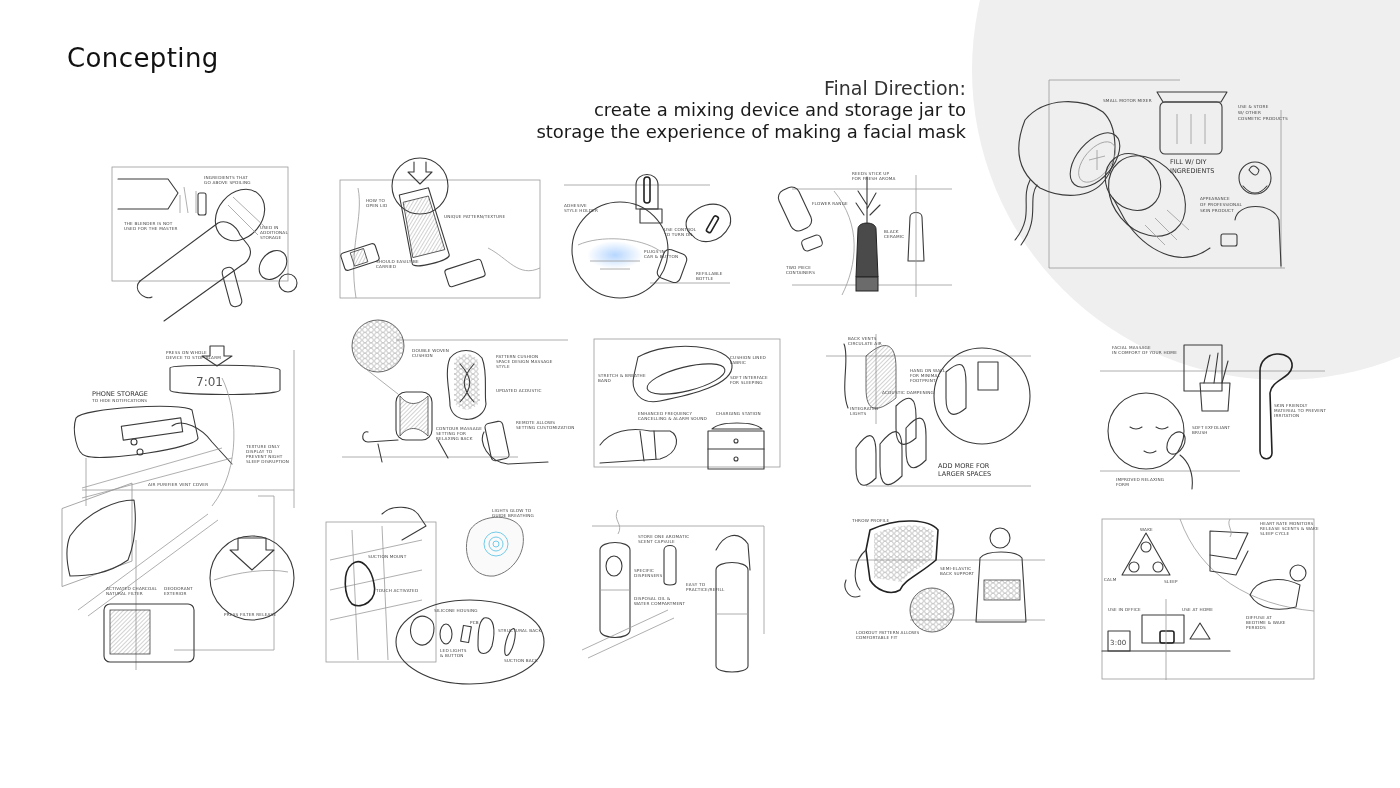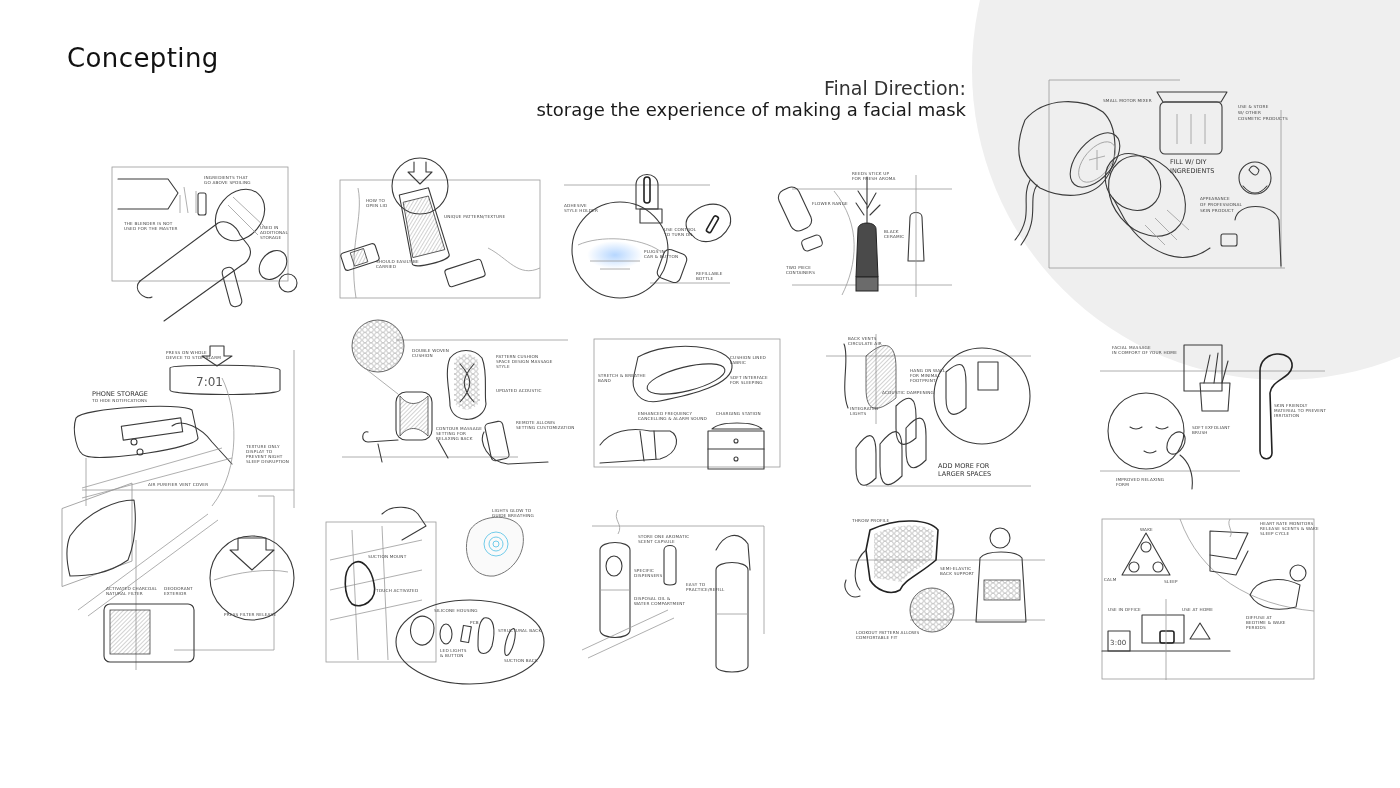--- a/index.html
+++ b/index.html
@@ -35,20 +35,21 @@
 </style>
 </head>
 <body>
 
 <div class="bg-circle"></div>
 
 <h1 class="page-title" style="margin:16px;">Concepting</h1>
 
 <div class="direction">
   <span class="dir-heading">Final Direction:</span>
+  <span class="dir-line">create a mixing device and storage jar to</span>
   <span class="dir-line">storage the experience of making a facial mask</span>
 </div>
 
 <svg width="0" height="0" style="position:absolute">
   <defs>
     <pattern id="hatch" width="3" height="3" patternUnits="userSpaceOnUse" patternTransform="rotate(45)">
       <line x1="0" y1="0" x2="0" y2="3" stroke="#666" stroke-width="0.6"></line>
     </pattern>
     <pattern id="hexpat" width="6" height="5.2" patternUnits="userSpaceOnUse">
       <circle cx="3" cy="2.6" r="2.4" fill="none" stroke="#777" stroke-width="0.4"></circle>

